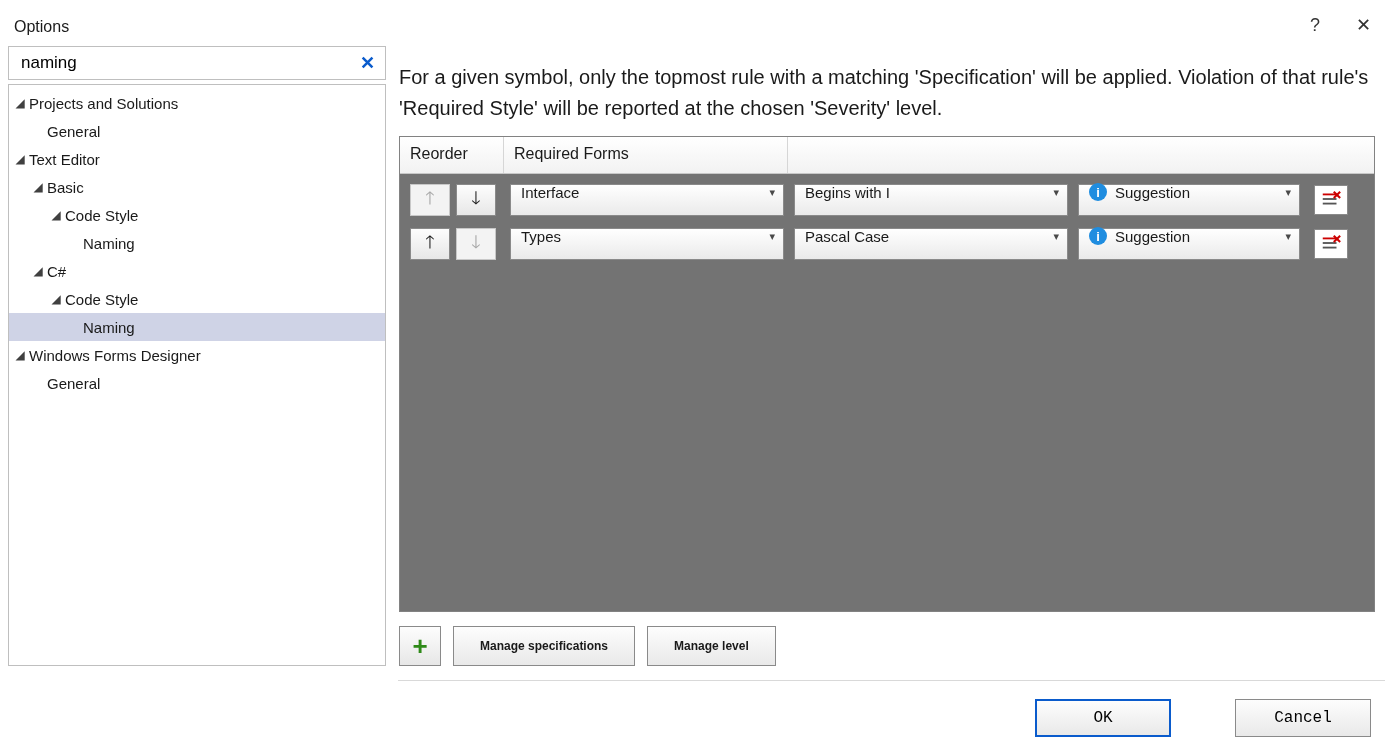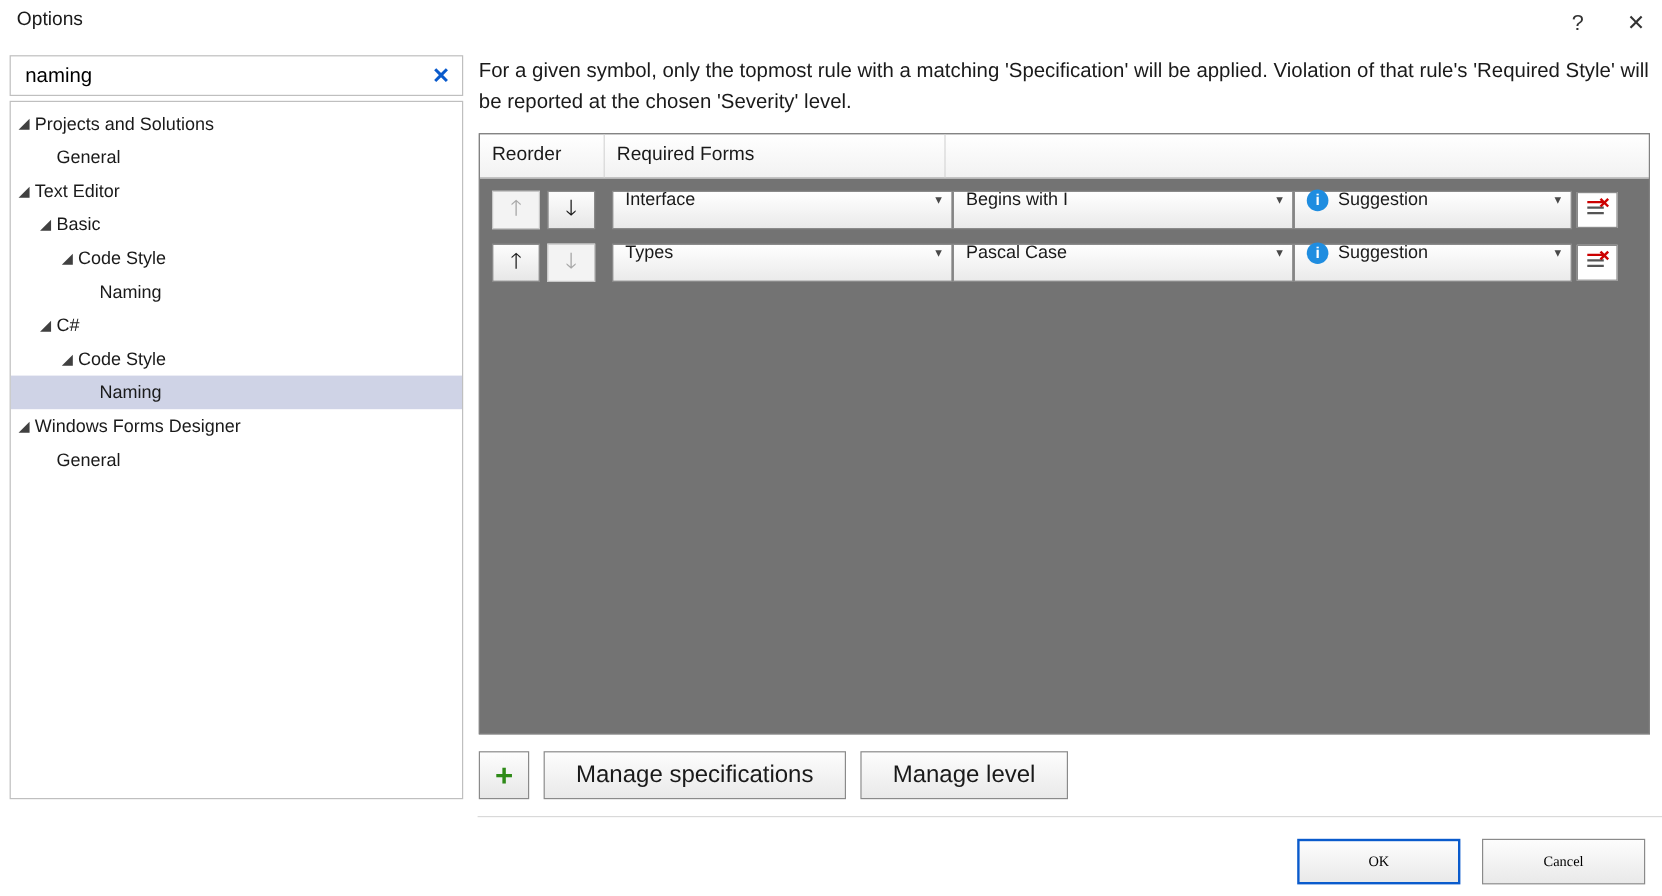--- a/index.html
+++ b/index.html
@@ -8,21 +8,21 @@
     font-family: "Segoe UI", Tahoma, sans-serif;
     font-size: 15px;
     background: #ffffff;
     color: #1a1a1a;
     width: 1385px;
     height: 747px;
     overflow: hidden;
   }
   .titlebar {
     display: flex;
-    align-items: flex-start;
+    align-items: flex-end;
     justify-content: space-between;
     padding: 8px 14px 10px 14px;
     height: 46px;
   }
   .titlebar .title { font-size: 16px; }
   .titlebar .controls { display: flex; gap: 36px; align-items: center; font-size: 18px; color: #333; }
   .titlebar .controls span { cursor: default; }
   .content {
     display: flex;
     gap: 13px;
@@ -87,23 +87,23 @@
   .pad2 { width: 40px; }
   .pad3 { width: 58px; }
 
   .main {
     flex: 1;
     display: flex;
     flex-direction: column;
     padding-right: 10px;
   }
   .description {
-    font-size: 17px;
+    font-size: 20px;
     line-height: 1.55;
-    margin: 0 0 12px 0;
+    margin: 16px 0 12px 0;
   }
   .grid {
     border: 1px solid #828282;
     flex: 1;
     display: flex;
     flex-direction: column;
     background: #737373;
   }
   .grid-head {
     display: grid;
@@ -138,20 +138,21 @@
     color: #a8a8a8;
     background: #f3f3f3;
     border-color: #c8c8c8;
   }
   .combo {
     height: 32px;
     border: 1px solid #8a8a8a;
     background: linear-gradient(#ffffff,#eaeaea);
     display:flex; align-items:center;
     padding: 0 8px 16px 10px;
+    margin-right: 10px;
     cursor: pointer;
     position: relative;
     font-size: 15px;
   }
   .combo .caret {
     margin-left: auto;
     font-size: 11px;
     color: #494949;
   }
   .combo .info-icon {
@@ -186,40 +187,42 @@
     background: linear-gradient(#fdfdfd,#e7e7e7);
     display:flex; align-items:center; justify-content:center;
     cursor:pointer;
   }
   .plus-icon { color:#2e8a18; font-size:26px; font-weight:bold; line-height:1; }
   .text-btn {
     height: 40px;
     border: 1px solid #8a8a8a;
     background: linear-gradient(#fdfdfd,#e9e9e9);
     padding: 0 26px;
-    font-size: 20px;
+    font-size: 12px;
     display:flex; align-items:center;
     cursor:pointer;
+    font-weight:bold;
   }
   .dialog-separator {
     border-top: 1px solid #d9d9d9;
     margin: 14px 0 0 398px;
   }
   .dialog-buttons {
     display:flex; gap:18px;
     justify-content:flex-end;
     padding: 18px 14px 0 0;
   }
   .push-btn {
     width: 136px; height: 38px;
     border: 1px solid #8a8a8a;
     background: linear-gradient(#fdfdfd,#e9e9e9);
-    font-size: 12px;
+    font-size: 16px;
     cursor:pointer;
-    font-family: Liberation Serif, serif;
+    font-family: Liberation Mono, monospace;
+    margin-left: 46px;
   }
   .push-btn.default { border: 2px solid #0a5bcc; }
 </style>
 </head>
 <body>
 
 <div class="titlebar">
   <span class="title">Options</span>
   <div class="controls">
     <span>?</span>

